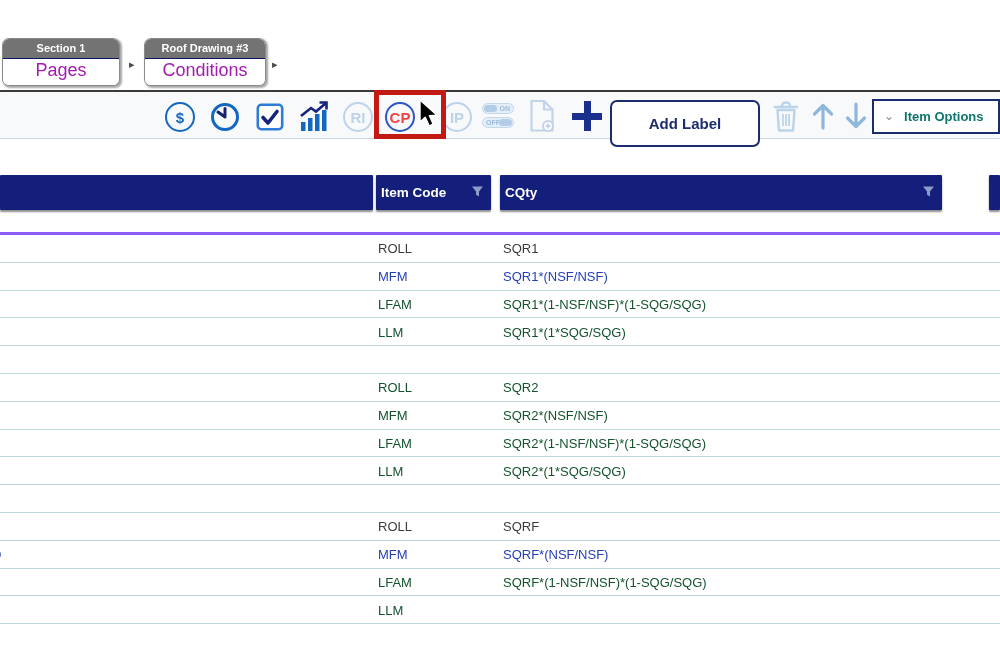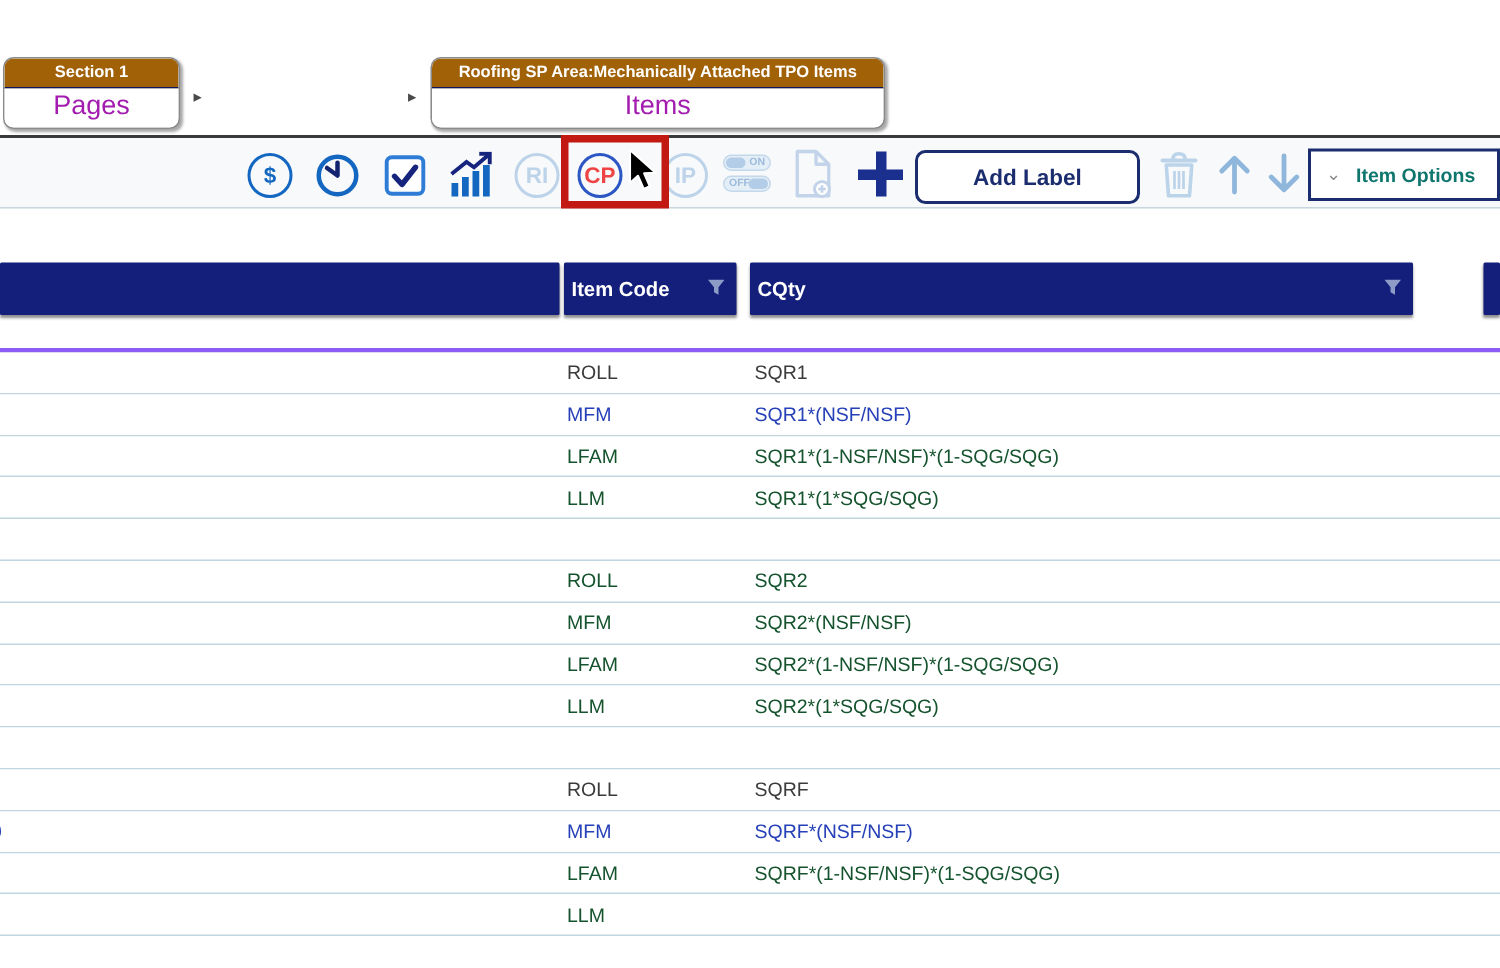--- a/index.html
+++ b/index.html
@@ -3,38 +3,38 @@
 <meta charset="utf-8">
 <style>
   * { margin:0; padding:0; box-sizing:border-box; }
   html,body { width:1000px; height:645px; }
   body { font-family:"Liberation Sans", sans-serif; background:#ffffff; position:relative; overflow:hidden; }
   .screen { position:absolute; inset:0; }
 
   
   .tab { position:absolute; top:38px; border:1px solid #8a8a8a; border-radius:7px; background:#ffffff;
          box-shadow:1.5px 1.5px 2px rgba(0,0,0,.35); overflow:hidden; }
-  .tab-top { background:#a16207; color:#ffffff; font-size:11px; font-weight:bold; text-align:center;
+  .tab-top { background:#737373; color:#ffffff; font-size:11px; font-weight:bold; text-align:center;
              padding:3px 6px 4px; white-space:nowrap; border-bottom:1px solid #0d1560; }
   .tab-bottom { background:#ffffff; color:#a21caf; font-size:18px; text-align:center; padding:1px 6px 4px; }
   .tab-sep { position:absolute; top:58px; color:#4a4a4a; font-size:11px; }
 
   
   .toolbar { position:absolute; left:0; top:90px; width:1000px; height:49px; background:#f7f9fb;
              border-top:2px solid #3a3a3a; border-bottom:1px solid #c9d6de; }
   .tb { position:absolute; }
   .circle-ic { width:30px; height:30px; border-radius:50%; border:2.5px solid #1467c0; color:#1467c0;
                font-size:15px; font-weight:bold; display:flex; align-items:center; justify-content:center; }
   .circle-ic.navy { border-color:#2b56c4; color:#ef4444; font-weight:800; }
   .circle-ic.disabled { border-color:#bdd3ea; color:#bdd3ea; }
   .plus-ic { width:30px; height:30px; position:relative; }
   .plus-ic::before, .plus-ic::after { content:""; position:absolute; background:#1b2f8f; }
   .plus-ic::before { left:12px; top:0; width:7px; height:30px; }
   .plus-ic::after { left:0; top:12px; width:30px; height:7px; }
-  .btn-add-label { width:150px; height:36px; background:#ffffff; border:2px solid #1b2d6e; border-radius:7px;
+  .btn-add-label { width:150px; height:47px; background:#ffffff; border:2px solid #1b2d6e; border-radius:7px;
                    color:#1b2d6e; font-weight:bold; font-size:15px; display:flex; align-items:center; justify-content:center; }
   .btn-item-options { width:128px; height:35px; background:#ffffff; border:2px solid #1b2d6e;
                       display:flex; align-items:center; gap:10px; padding-left:10px; }
   .btn-item-options .chev { color:#8a8a8a; font-size:12px; line-height:1; transform:translateY(-1px); }
   .btn-item-options .lbl { color:#0f766e; font-weight:bold; font-size:13px; }
   .toggle-col { display:flex; flex-direction:column; gap:3px; }
   .pill { width:32px; height:11px; border-radius:6px; background:#e4eef7; border:1.5px solid #c4d8ec;
           position:relative; color:#9cbbdc; font-size:7px; font-weight:bold; line-height:8px; }
   .pill .knob { position:absolute; top:0.5px; width:13px; height:7px; border-radius:4px; background:#b3cde8; }
   .pill.on .knob { left:1px; } .pill.on .txt { position:absolute; right:3px; top:0.5px; }
@@ -66,25 +66,25 @@
 </head>
 <body>
 
 <div class="screen">
 
   <div class="tab" style="left:2px; width:118px;">
     <div class="tab-top">Section 1</div>
     <div class="tab-bottom">Pages</div>
   </div>
   <span class="tab-sep" style="left:129px;">▸</span>
+  <div class="tab" style="left:144px; width:122px;">
+    <div class="tab-top">Roof Drawing #3</div>
+    <div class="tab-bottom">Conditions</div>
+  </div>
   <span class="tab-sep" style="left:272px;">▸</span>
-  <div class="tab" style="left:287px; width:303px;">
-    <div class="tab-top">Roofing SP Area:Mechanically Attached TPO Items</div>
-    <div class="tab-bottom">Items</div>
-  </div>
 
   <div class="toolbar">
     <div class="tb circle-ic" style="left:165px; top:10px;">
         <span>$</span>
       </div>
 
     <svg class="tb" style="left:210px; top:10px;" width="30" height="30" viewBox="0 0 30 30">
       <circle cx="15" cy="15" r="12.5" fill="none" stroke="#1467c0" stroke-width="3"></circle>
       <path d="M15 15 L15 6.5 M15 15 L8 10" fill="none" stroke="#13236f" stroke-width="3" stroke-linecap="round"></path>
     </svg>

